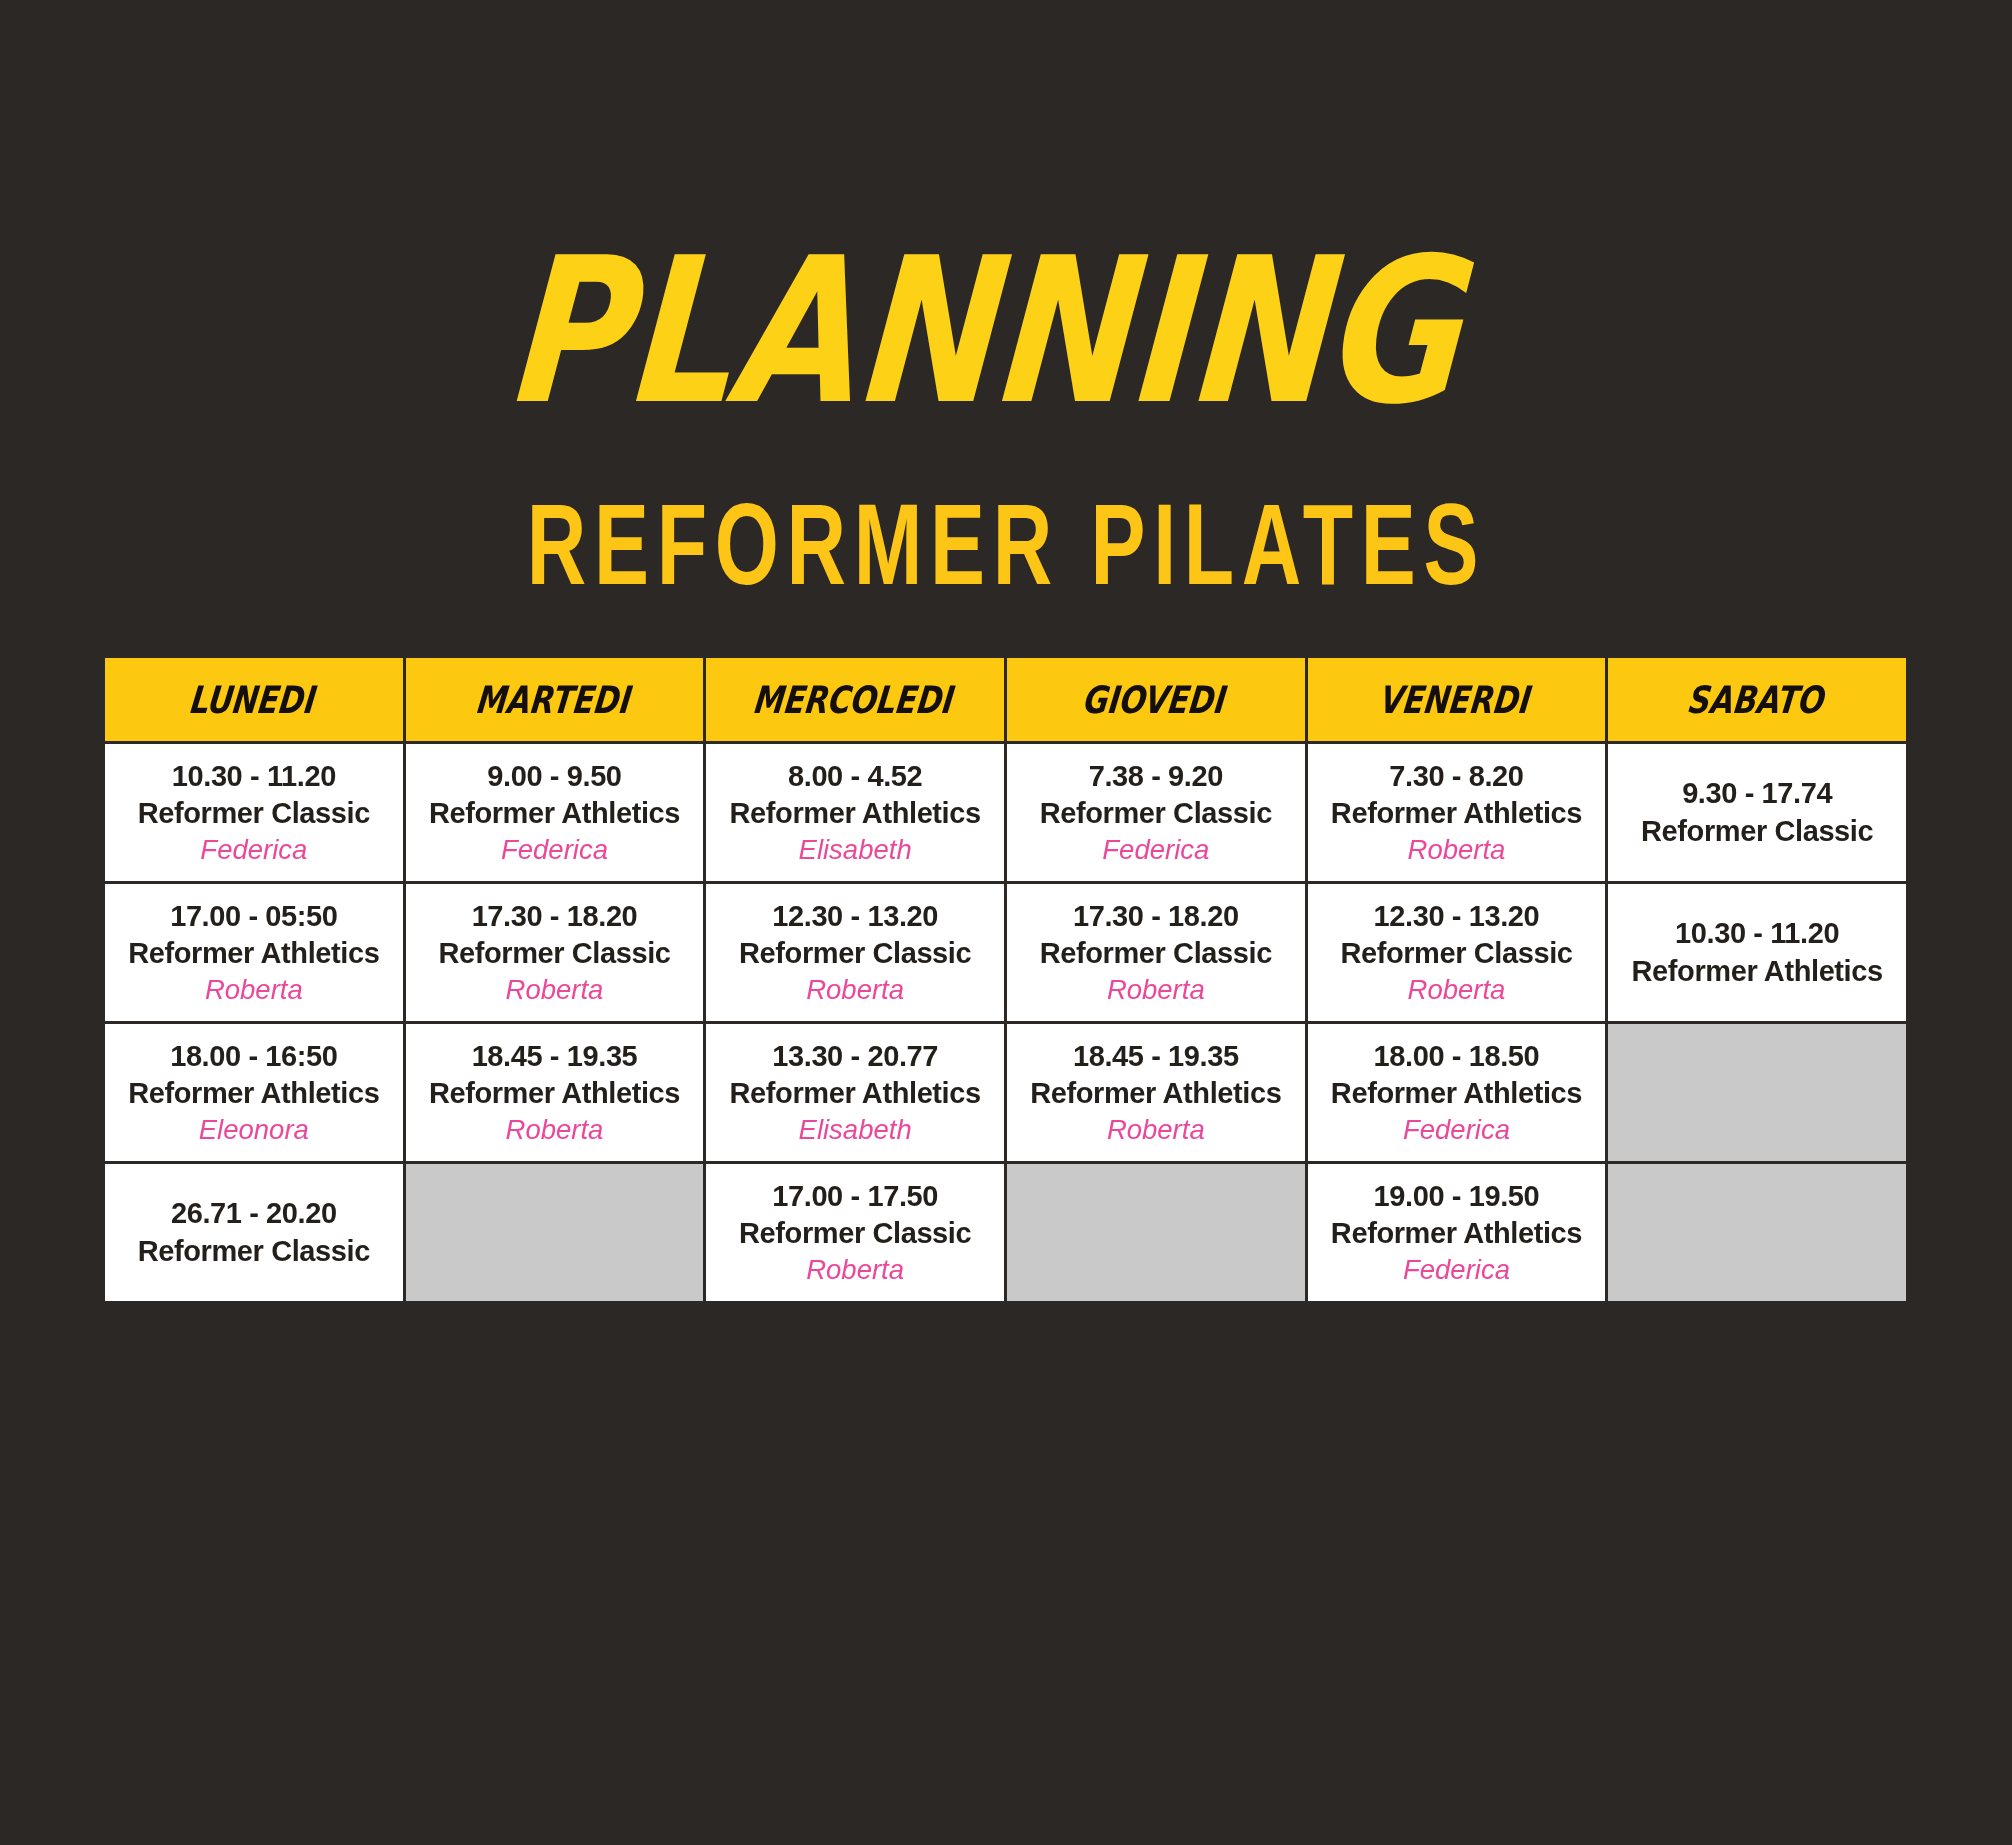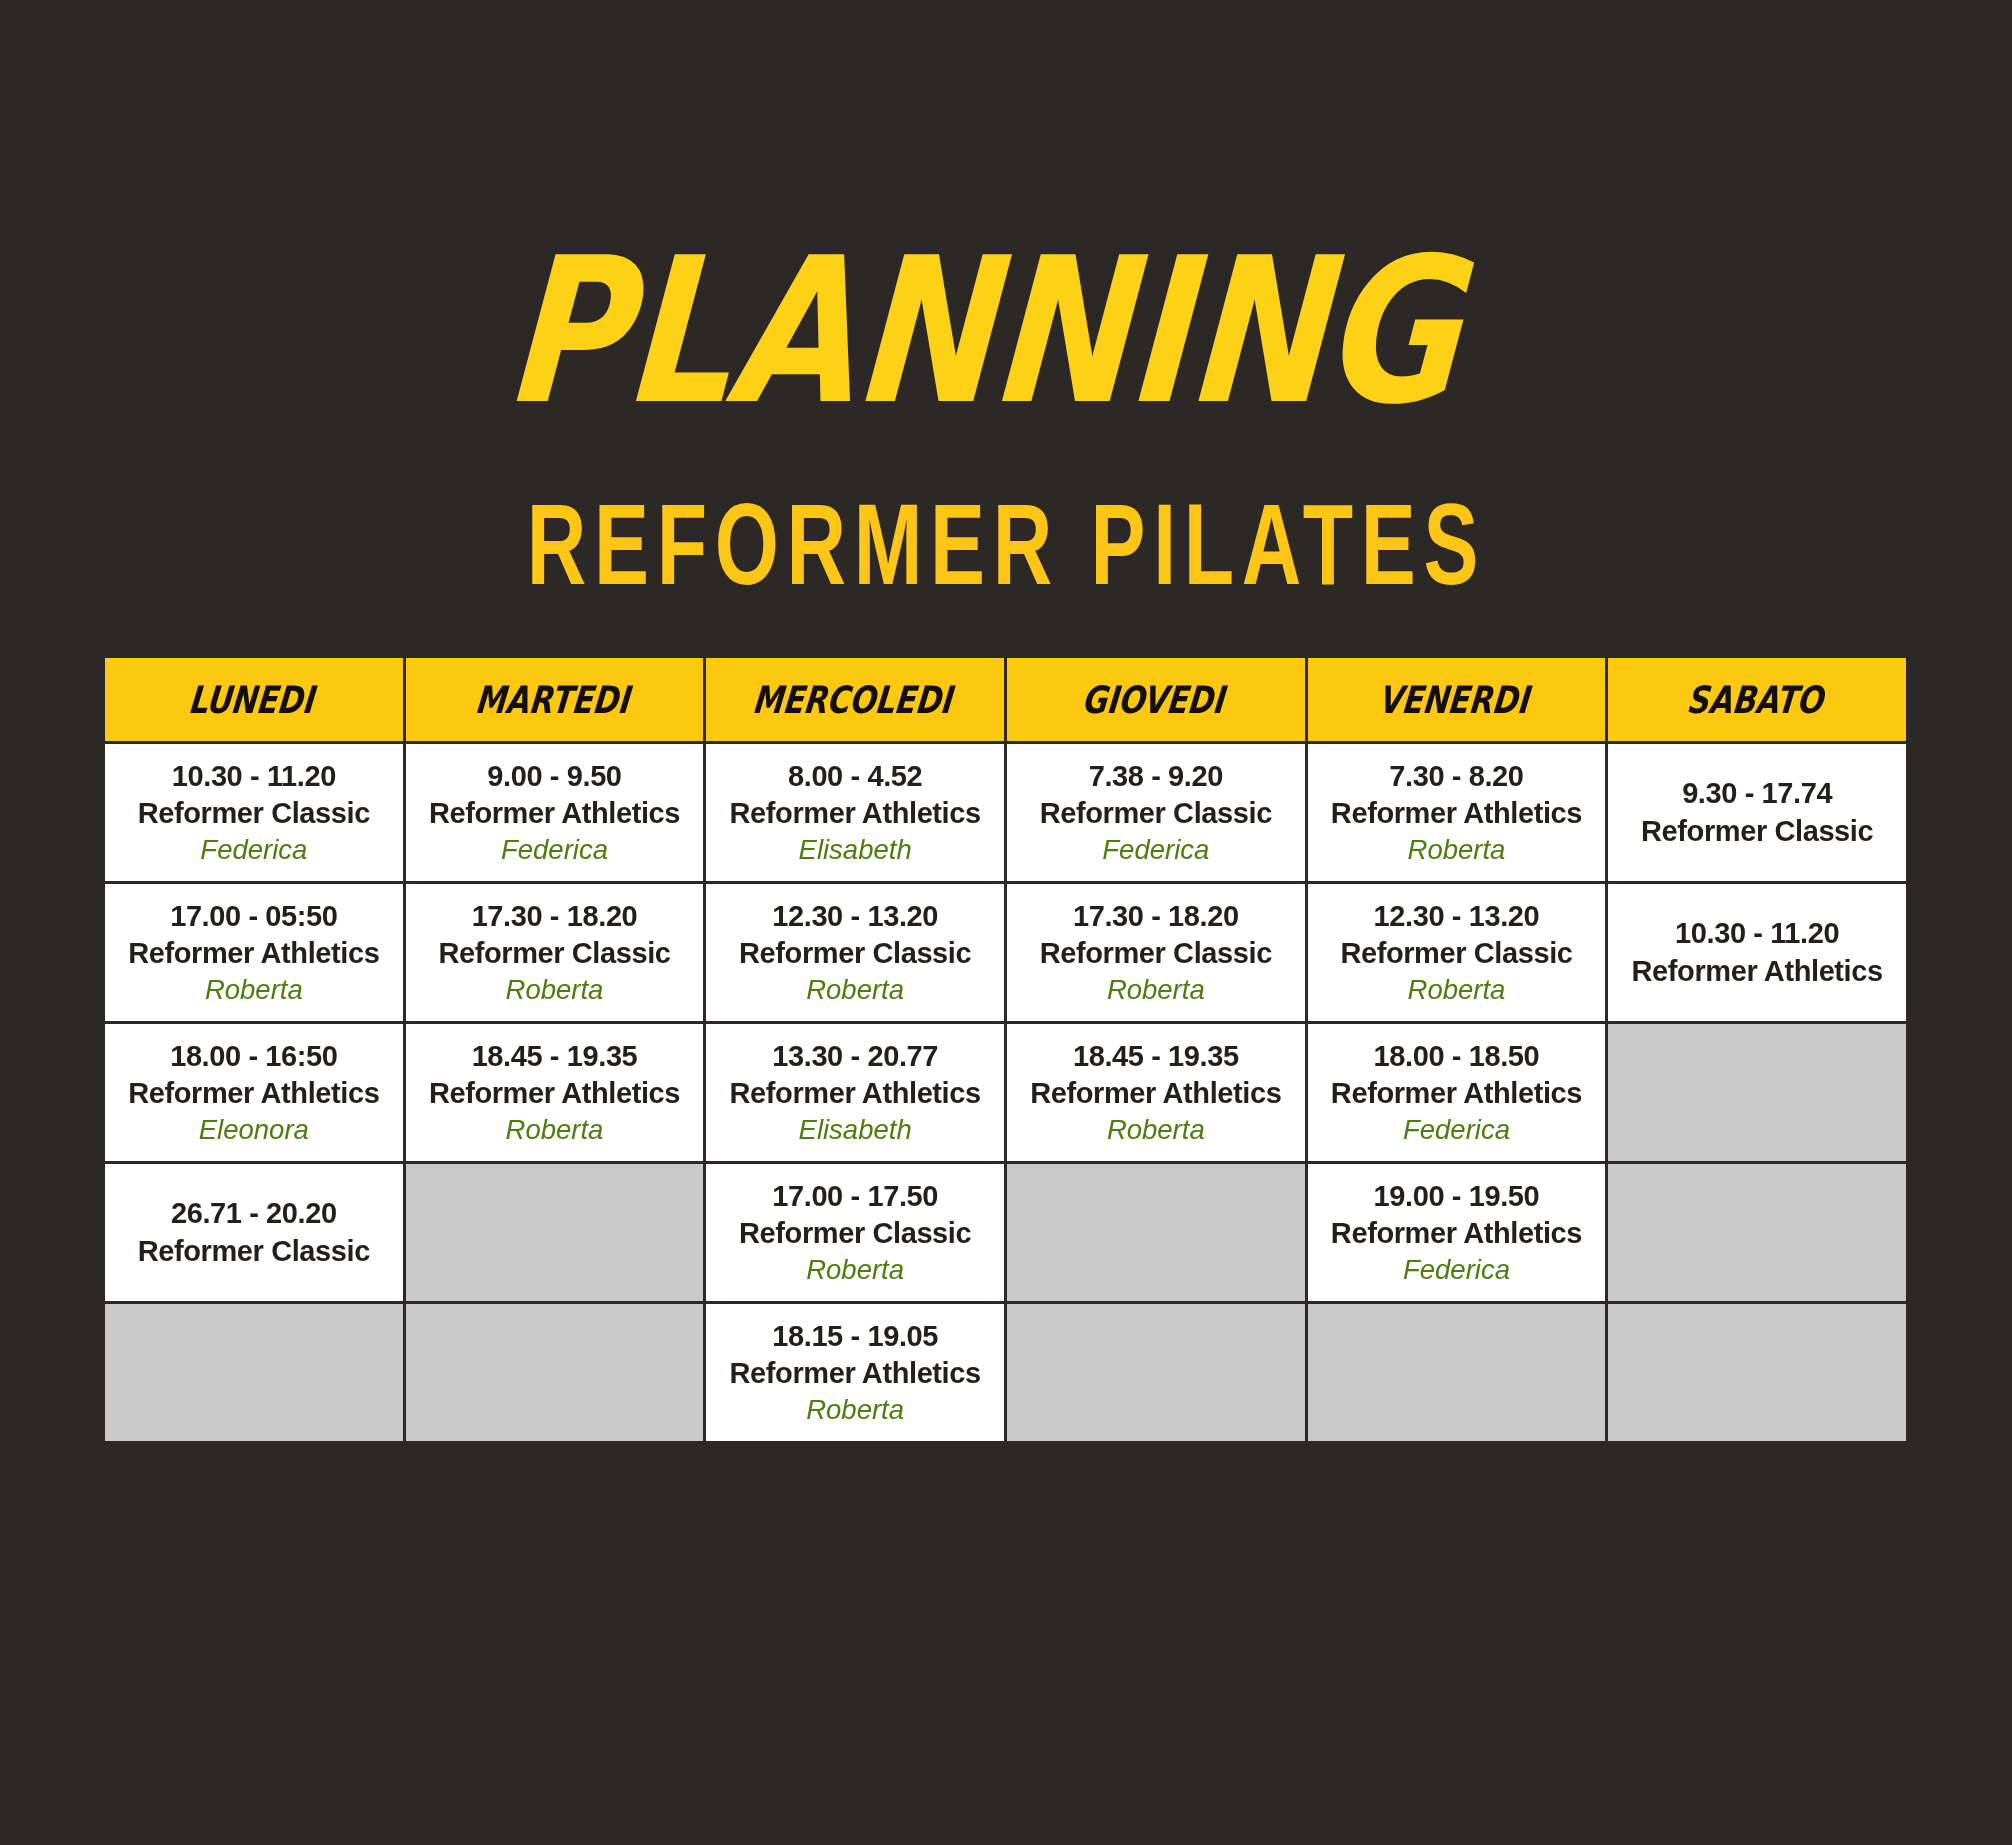--- a/index.html
+++ b/index.html
@@ -113,21 +113,21 @@
     line-height: 1.28;
     letter-spacing: -0.4px;
     white-space: nowrap;
   }
 
   .c-instr {
     font-family: "Liberation Sans", sans-serif;
     font-style: italic;
     font-weight: normal;
     font-size: 27.5px;
-    color: #4d7c0f;
+    color: #ec4899;
     line-height: 1.3;
     letter-spacing: 0px;
     white-space: nowrap;
   }
 
   .c-instr:empty, .c-class:empty, .c-time:empty { display: none; }
 </style>
 </head>
 <body>
 
@@ -257,29 +257,17 @@
           </td>
         <td class="cell empty"></td>
         <td class="cell">
             <div class="c-time">19.00 - 19.50</div>
             <div class="c-class">Reformer Athletics</div>
             <div class="c-instr">Federica</div>
           </td>
         <td class="cell empty"></td>
       </tr>
 
-      <tr>
-        <td class="cell empty"></td>
-        <td class="cell empty"></td>
-        <td class="cell">
-            <div class="c-time">18.15 - 19.05</div>
-            <div class="c-class">Reformer Athletics</div>
-            <div class="c-instr">Roberta</div>
-          </td>
-        <td class="cell empty"></td>
-        <td class="cell empty"></td>
-        <td class="cell empty"></td>
-      </tr>
     </tbody>
   </table>
 
 </div>
 
 
 </body></html>

